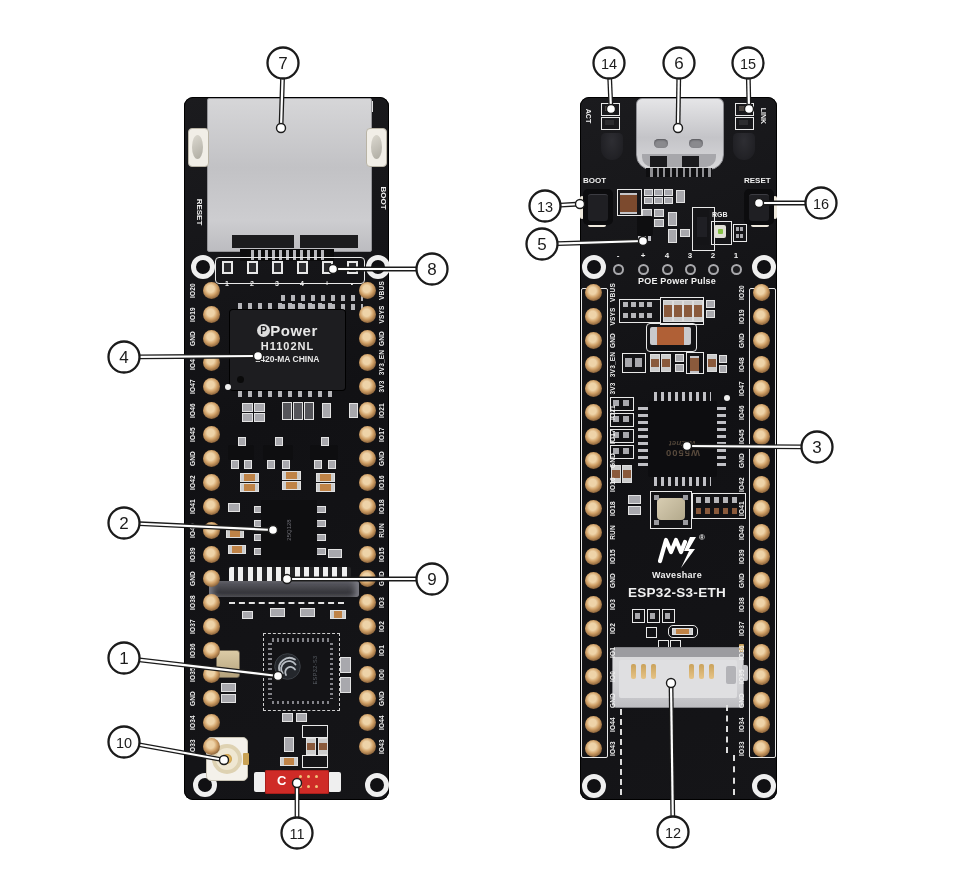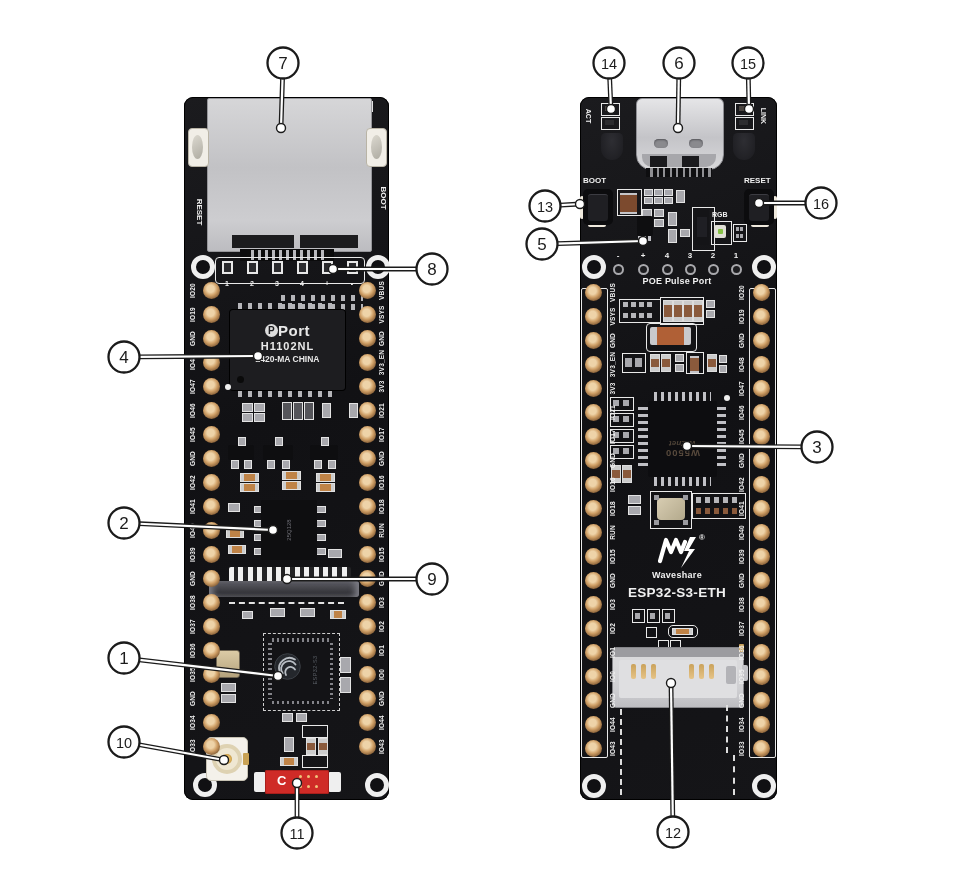--- a/index.html
+++ b/index.html
@@ -83,21 +83,21 @@
         <div class="poe-num" style="left:158px;top:183px;font-size:7px;">-</div>
       </div>
 
     <div class="teeth-h" style="left:97px;top:198px;width:82px;height:6px;"></div>
     <div class="teeth-h" style="left:97px;top:207px;width:82px;height:6px;"></div>
 
     <div class="teeth-h" style="left:54px;top:206px;width:100px;height:9px;"></div>
     <div class="teeth-h" style="left:54px;top:291px;width:100px;height:9px;"></div>
     <div class="abs" style="left:46px;top:213px;width:115px;height:80px;background:#1d1d20;border-radius:3px;box-shadow:0 0 0 1px #000;text-align:center;color:#e8e8e8;">
       <div style="margin-top:12px;font-size:15px;font-weight:bold;letter-spacing:.5px;">
-        <span style="display:inline-block;width:13px;height:13px;border-radius:50%;background:#dddddd;color:#1d1d20;font-size:10px;font-weight:bold;line-height:13px;vertical-align:2px;">P</span><span>Port</span>
+        <span style="display:inline-block;width:13px;height:13px;border-radius:50%;background:#dddddd;color:#1d1d20;font-size:10px;font-weight:bold;line-height:13px;vertical-align:2px;">P</span><span>Power</span>
       </div>
       <div style="font-size:11px;font-weight:bold;letter-spacing:1px;margin-top:1px;">H1102NL</div>
       <div style="font-size:8.5px;font-weight:bold;margin-top:2px;">2420-MA CHINA</div>
       <div class="abs" style="left:7px;bottom:7px;width:7px;height:7px;border-radius:50%;background:#0a0a0a;"></div>
     </div>
     <div class="abs" style="left:41px;top:287px;width:6px;height:6px;border-radius:50%;background:#efefef;"></div>
 
     <div class="smd" style="left:58px;top:306px;width:9px;height:7px;"></div>
     <div class="smd" style="left:70px;top:306px;width:9px;height:7px;"></div>
     <div class="smd" style="left:58px;top:316px;width:9px;height:7px;"></div>
@@ -375,21 +375,21 @@
         <div class="poe-pad-b" style="left:57.5px;top:167px;"></div>
         <div class="poe-num" style="left:77px;top:154px;font-size:8px;">4</div>
         <div class="poe-pad-b" style="left:81.5px;top:167px;"></div>
         <div class="poe-num" style="left:100px;top:154px;font-size:8px;">3</div>
         <div class="poe-pad-b" style="left:104.5px;top:167px;"></div>
         <div class="poe-num" style="left:123px;top:154px;font-size:8px;">2</div>
         <div class="poe-pad-b" style="left:127.5px;top:167px;"></div>
         <div class="poe-num" style="left:146px;top:154px;font-size:8px;">1</div>
         <div class="poe-pad-b" style="left:150.5px;top:167px;"></div>
       </div>
-    <div class="htext" style="left:40px;top:179px;width:114px;text-align:center;font-size:9px;letter-spacing:.2px;">POE Pulse Port</div>
+    <div class="htext" style="left:40px;top:179px;width:114px;text-align:center;font-size:9px;letter-spacing:.2px;">POE Power Pulse</div>
 
     <div class="mount-hole" style="left:2px;top:158px;"></div>
     <div class="mount-hole" style="left:172px;top:158px;"></div>
     <div class="mount-hole" style="left:2px;top:677px;"></div>
     <div class="mount-hole" style="left:172px;top:677px;"></div>
 
     <div class="silk" style="left:1px;top:191px;width:25px;height:468px;border-radius:2px;"></div>
     <div class="silk" style="left:169px;top:191px;width:25px;height:468px;border-radius:2px;"></div>
 
     <div class="silk" style="left:39px;top:202px;width:40px;height:22px;">

